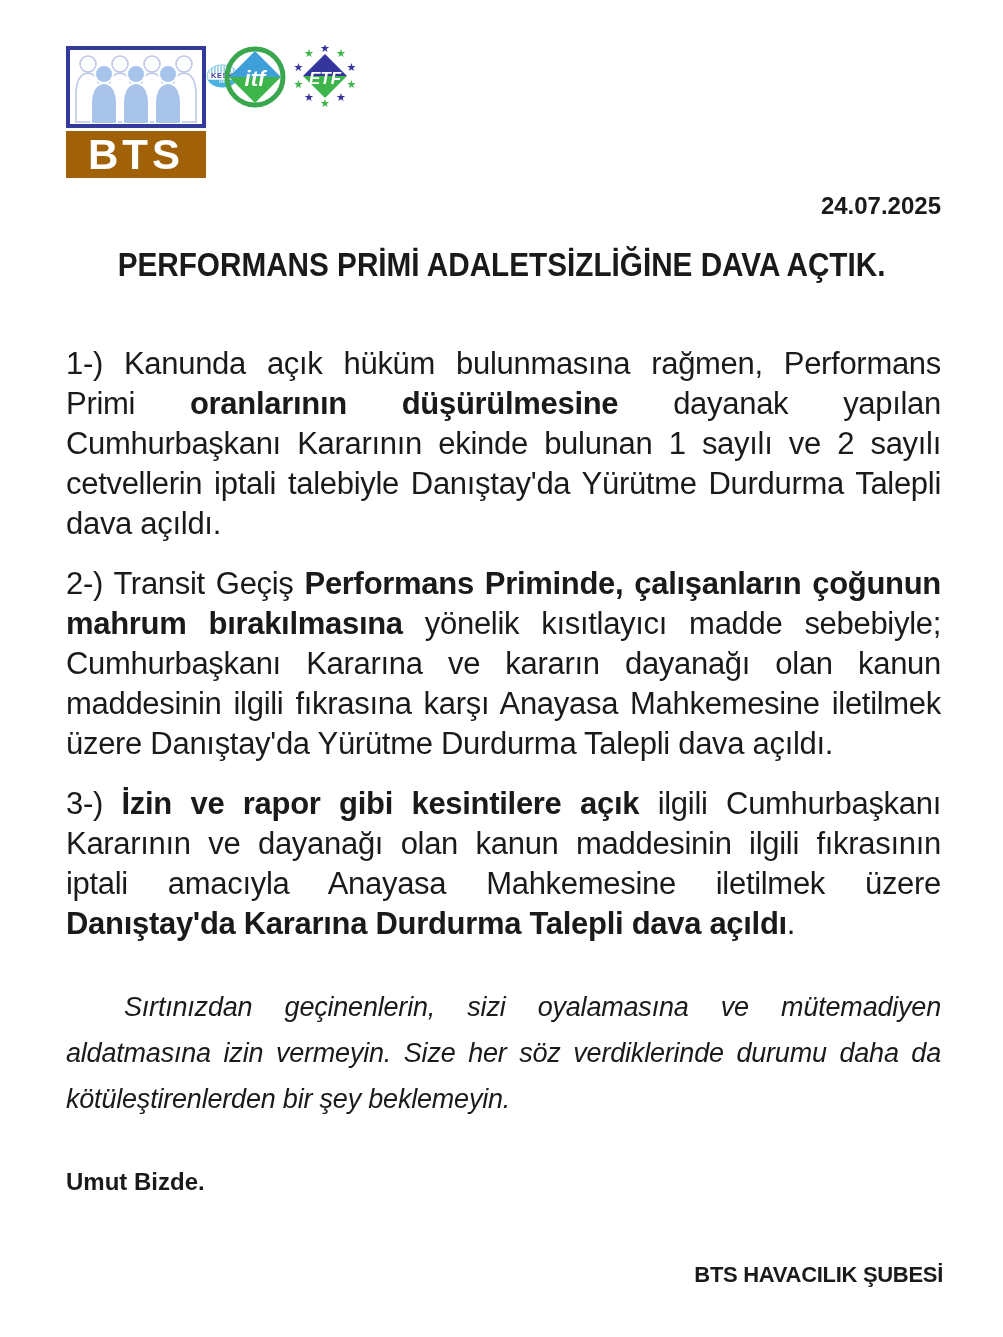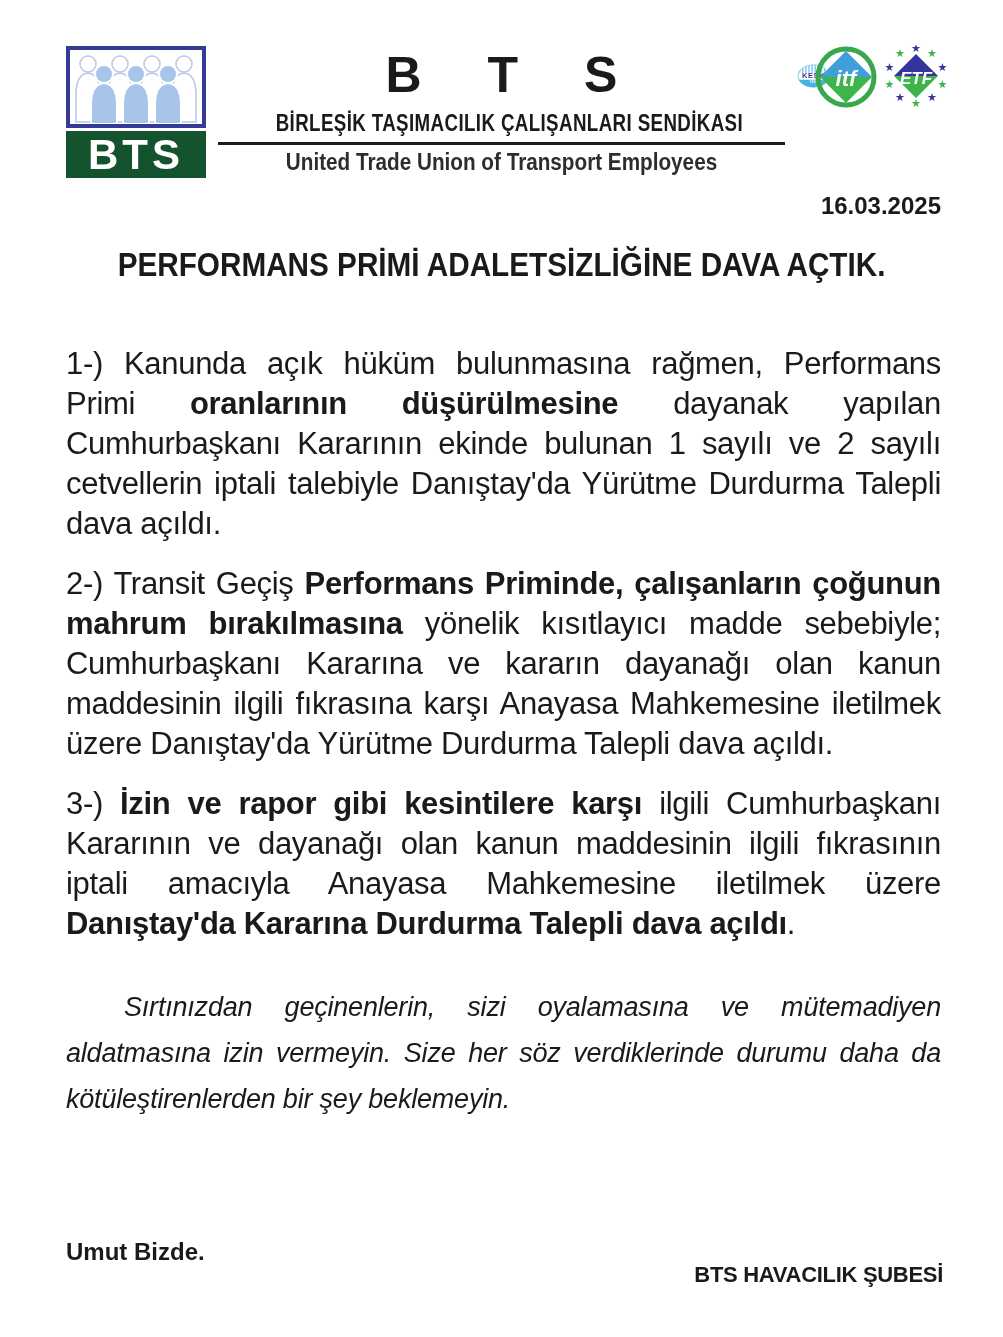--- a/index.html
+++ b/index.html
@@ -18,21 +18,21 @@
   
   .header { display:flex; align-items:flex-start; padding:46px 54px 0 66px; }
 
   .bts-logo { width:140px; flex:none; }
   .bts-logo-people {
     height:82px; border:4px solid #343a97; background:#fff;
     display:flex; align-items:flex-end; justify-content:center;
     overflow:hidden; box-sizing:border-box;
   }
   .bts-logo-wordmark {
-    margin-top:3px; background:#14532d; color:#ffffff;
+    margin-top:3px; background:#a16207; color:#ffffff;
     font-weight:bold; font-size:42px; line-height:47px; height:47px;
     text-align:center; letter-spacing:4px;
   }
 
   .header-center { flex:1; text-align:center; padding:0 6px; min-width:0; }
   .org-abbr {
     font-size:50px; font-weight:bold; line-height:1.02;
     letter-spacing:26px; padding-left:26px; margin-top:4px;
   }
   .org-name-tr {
@@ -64,21 +64,21 @@
   p.body-para.first { margin-top:60px; }
 
   .italic-block { margin-top:40px; }
   p.italic-para {
     margin:0; font-style:italic;
     font-size:27px; line-height:46px;
     text-align:justify; text-indent:58px; letter-spacing:-0.2px;
   }
   p.italic-para + p.italic-para { margin-top:28px; }
 
-  .closing  { position:absolute; left:66px;  top:1238px; font-weight:bold; font-size:24px; }
+  .closing  { position:absolute; left:66px;  top:1168px; font-weight:bold; font-size:24px; }
   .signature{ position:absolute; right:60px; top:1262px; font-weight:bold; font-size:22px; letter-spacing:-0.3px; }
 </style>
 </head>
 <body>
 
 <div class="page">
 
   <div class="header">
 
     <div class="bts-logo">
@@ -102,26 +102,20 @@
             <circle cx="65" cy="22" r="9"></circle>
               <path d="M52 72 L52 50 Q53 32 65 31 Q77 32 78 50 L78 72 Z"></path>
             <circle cx="97" cy="22" r="9"></circle>
               <path d="M84 72 L84 50 Q85 32 97 31 Q109 32 110 50 L110 72 Z"></path>
           </g>
         </svg>
       </div>
       <div class="bts-logo-wordmark">BTS</div>
     </div>
 
-    <div class="header-center">
-      <div class="org-abbr">B T S</div>
-      <div class="org-name-tr">BİRLEŞİK TAŞIMACILIK ÇALIŞANLARI SENDİKASI</div>
-      <div class="header-rule"></div>
-      <div class="org-name-en">United Trade Union of Transport Employees</div>
-    </div>
 
     <div class="header-right">
 
       <svg width="106" height="76" viewBox="0 0 106 76" aria-hidden="true">
         <defs>
             <clipPath id="keskClip">
               <ellipse cx="53" cy="38" rx="50" ry="36"></ellipse>
             </clipPath>
           </defs>
         <ellipse cx="53" cy="38" rx="50" ry="36" fill="#ffffff" stroke="#49b1de" stroke-width="2"></ellipse>
@@ -167,27 +161,27 @@
             <text x="17" y="12" fill="#3db54a">★</text>
           </g>
           <polygon points="11,31 33,9 55,31" fill="#35359e"></polygon>
           <polygon points="11,31 33,53 55,31" fill="#3db54a"></polygon>
           <text x="33" y="39" text-anchor="middle" font-size="17" font-weight="bold" font-style="italic" fill="#ffffff">ETF</text>
         </svg>
       </div>
     </div>
   </div>
 
-  <div class="date">16.03.2025</div>
+  <div class="date">24.07.2025</div>
   <div class="title"><span>PERFORMANS PRİMİ ADALETSİZLİĞİNE DAVA AÇTIK.</span></div>
 
   <div class="body">
     <p class="body-para first"><span>1-) Kanunda açık hüküm bulunmasına rağmen, Performans Primi </span><span style="font-weight: bold;">oranlarının düşürülmesine</span><span> dayanak yapılan Cumhurbaşkanı Kararının ekinde bulunan 1 sayılı ve 2 sayılı cetvellerin iptali talebiyle Danıştay'da  Yürütme Durdurma Talepli dava açıldı.</span></p>
     <p class="body-para"><span>2-) Transit Geçiş </span><span style="font-weight: bold;">Performans Priminde, çalışanların çoğunun mahrum bırakılmasına</span><span> yönelik kısıtlayıcı madde sebebiyle; Cumhurbaşkanı Kararına ve kararın dayanağı olan kanun maddesinin ilgili fıkrasına karşı Anayasa Mahkemesine iletilmek üzere Danıştay'da  Yürütme Durdurma Talepli dava açıldı.</span></p>
-    <p class="body-para"><span>3-) </span><span style="font-weight: bold;">İzin ve rapor gibi kesintilere karşı</span><span> ilgili Cumhurbaşkanı Kararının ve dayanağı olan kanun maddesinin ilgili fıkrasının iptali amacıyla Anayasa Mahkemesine iletilmek üzere </span><span style="font-weight: bold;">Danıştay'da Kararına Durdurma Talepli dava açıldı</span><span>.</span></p>
+    <p class="body-para"><span>3-) </span><span style="font-weight: bold;">İzin ve rapor gibi kesintilere açık</span><span> ilgili Cumhurbaşkanı Kararının ve dayanağı olan kanun maddesinin ilgili fıkrasının iptali amacıyla Anayasa Mahkemesine iletilmek üzere </span><span style="font-weight: bold;">Danıştay'da Kararına Durdurma Talepli dava açıldı</span><span>.</span></p>
 
     <div class="italic-block">
       <p class="italic-para">Sırtınızdan geçinenlerin, sizi oyalamasına ve mütemadiyen aldatmasına izin vermeyin. Size her söz verdiklerinde durumu daha da kötüleştirenlerden bir şey beklemeyin.</p>
     </div>
   </div>
 
   <div class="closing">Umut Bizde.</div>
   <div class="signature">BTS HAVACILIK ŞUBESİ</div>
 
 </div>

